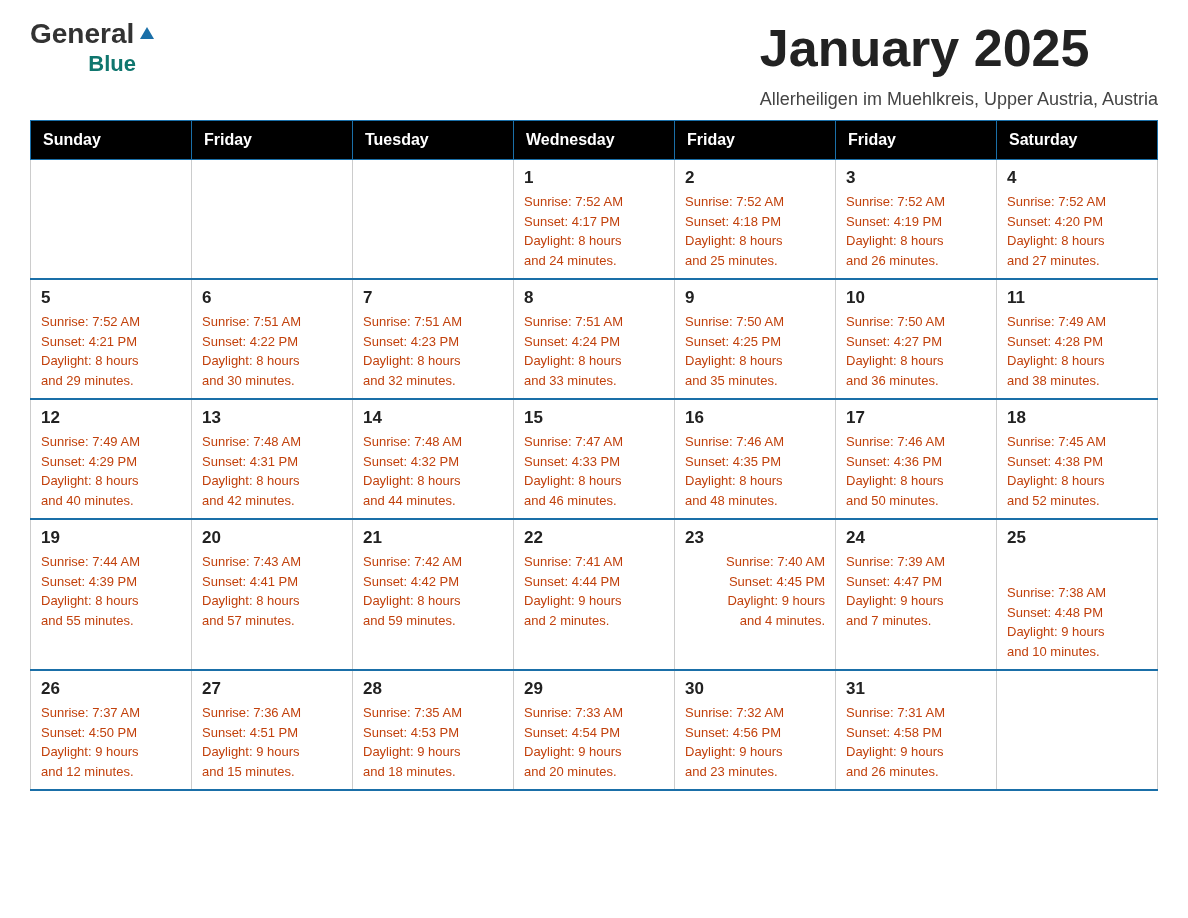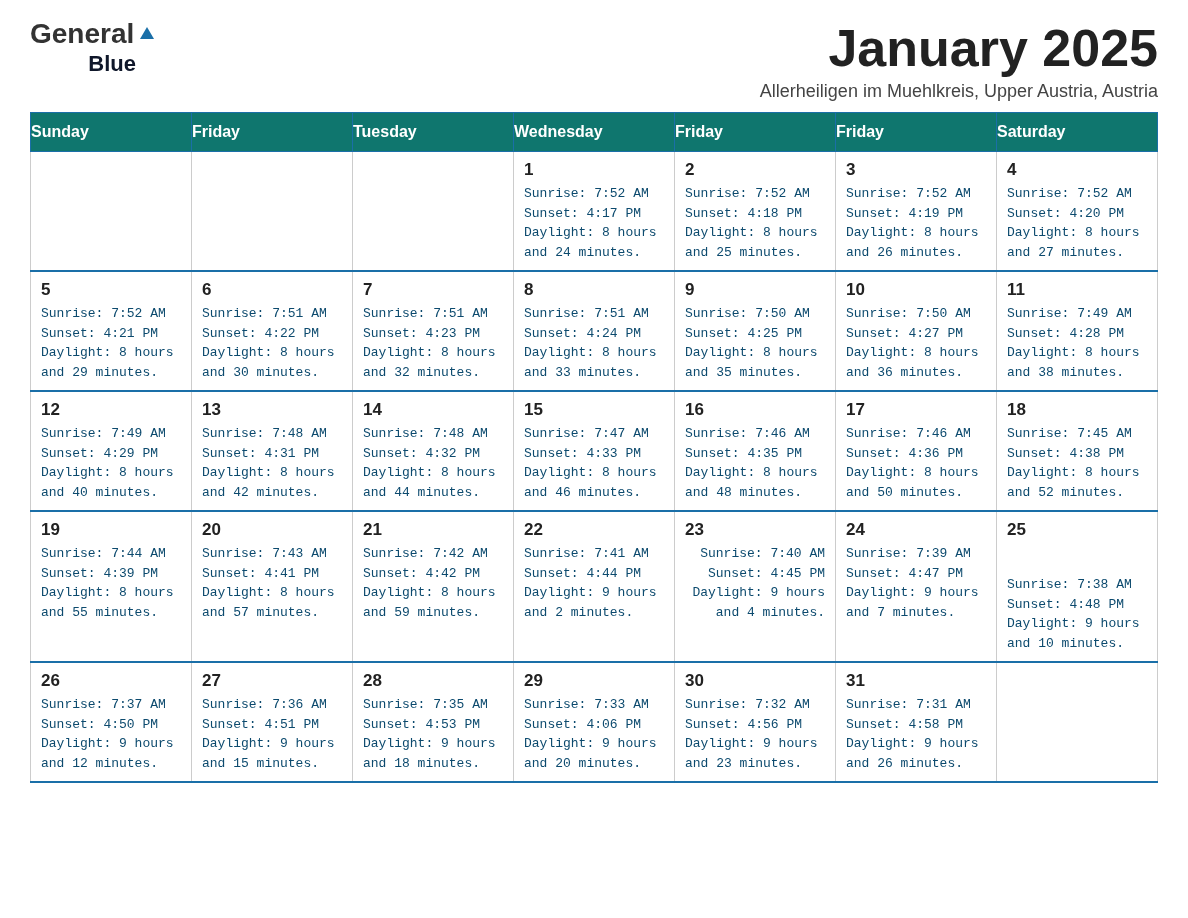--- a/index.html
+++ b/index.html
@@ -24,49 +24,48 @@
     }
     .logo-general {
       font-size: 28px;
       font-weight: bold;
       color: #333;
       line-height: 1;
     }
     .logo-blue {
       font-size: 22px;
       font-weight: bold;
-      color: #0f172a;
+      color: #0f766e;
       margin-left: 36px;
       margin-top: -4px;
     }
     .title-section {
-      text-align: right;
     }
     .month-title {
       font-size: 52px;
       font-weight: bold;
       color: #222;
       line-height: 1.1;
     }
     .subtitle {
       font-size: 18px;
       color: #444;
-      margin-top: 4px;
+      margin-top: 12px;
     }
     .calendar {
       width: 100%;
       border-collapse: collapse;
       margin-top: 10px;
     }
     .calendar thead th {
-      background-color: #0f766e;
+      background-color: #000000;
       color: #fff;
       font-size: 16px;
       font-weight: bold;
-      padding: 10px 0;
+      padding: 10px 12px;
       text-align: left;
       border: 1px solid #1a6fa8;
     }
     .calendar tbody td {
       border: 1px solid #ccc;
       vertical-align: top;
       padding: 8px 10px;
       width: 14.28%;
       min-height: 100px;
       font-size: 13px;
@@ -77,23 +76,22 @@
     }
     .day-number {
       font-size: 17px;
       font-weight: bold;
       color: #222;
       margin-bottom: 4px;
       display: block;
     }
     .day-info {
       font-size: 13px;
-      color: #0c4a6e;
+      color: #c2410c;
       line-height: 1.5;
-      font-family: Liberation Mono, monospace;
     }
     .empty-cell {
       background: #fff;
     }
   </style>
 </head>
 <body>
 
 <div class="header">
   <div class="logo">
@@ -328,21 +326,21 @@
         <td>
           <span class="day-number">28</span>
           <div class="day-info" style="white-space: pre-line;">Sunrise: 7:35 AM
 Sunset: 4:53 PM
 Daylight: 9 hours
 and 18 minutes.</div>
         </td>
         <td>
           <span class="day-number">29</span>
           <div class="day-info" style="white-space: pre-line;">Sunrise: 7:33 AM
-Sunset: 4:06 PM
+Sunset: 4:54 PM
 Daylight: 9 hours
 and 20 minutes.</div>
         </td>
         <td>
           <span class="day-number">30</span>
           <div class="day-info" style="white-space: pre-line;">Sunrise: 7:32 AM
 Sunset: 4:56 PM
 Daylight: 9 hours
 and 23 minutes.</div>
         </td>

